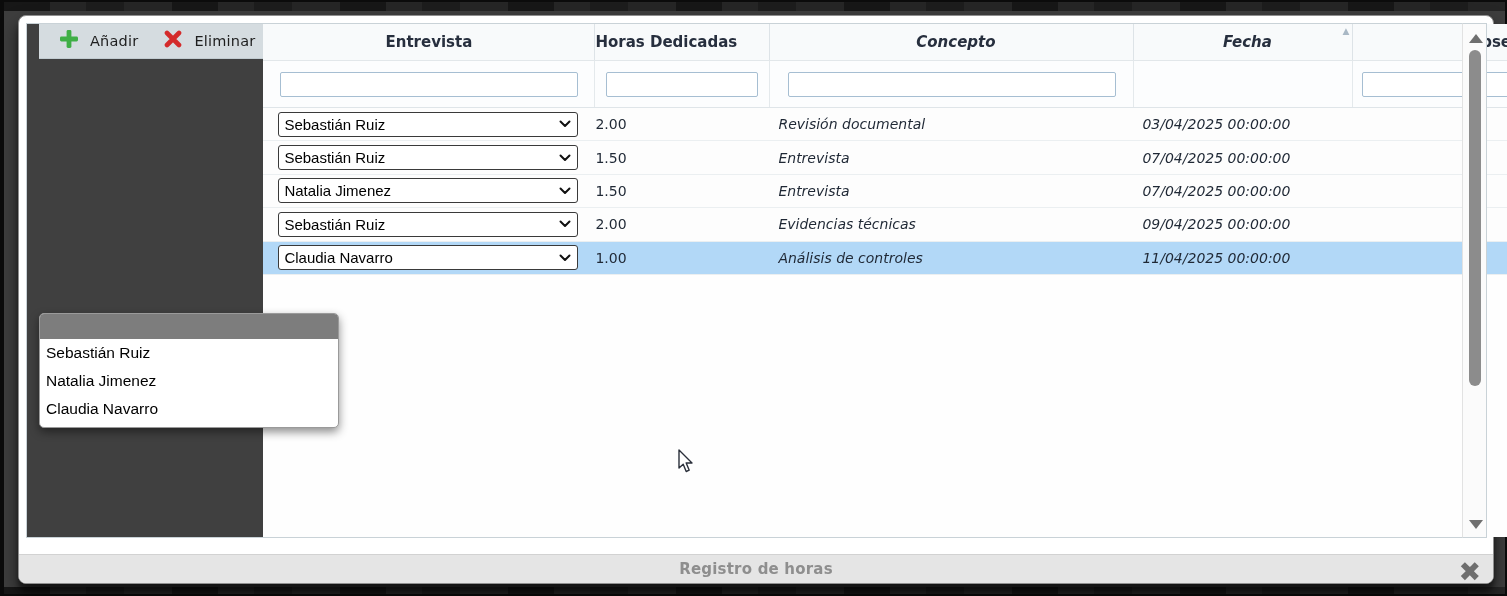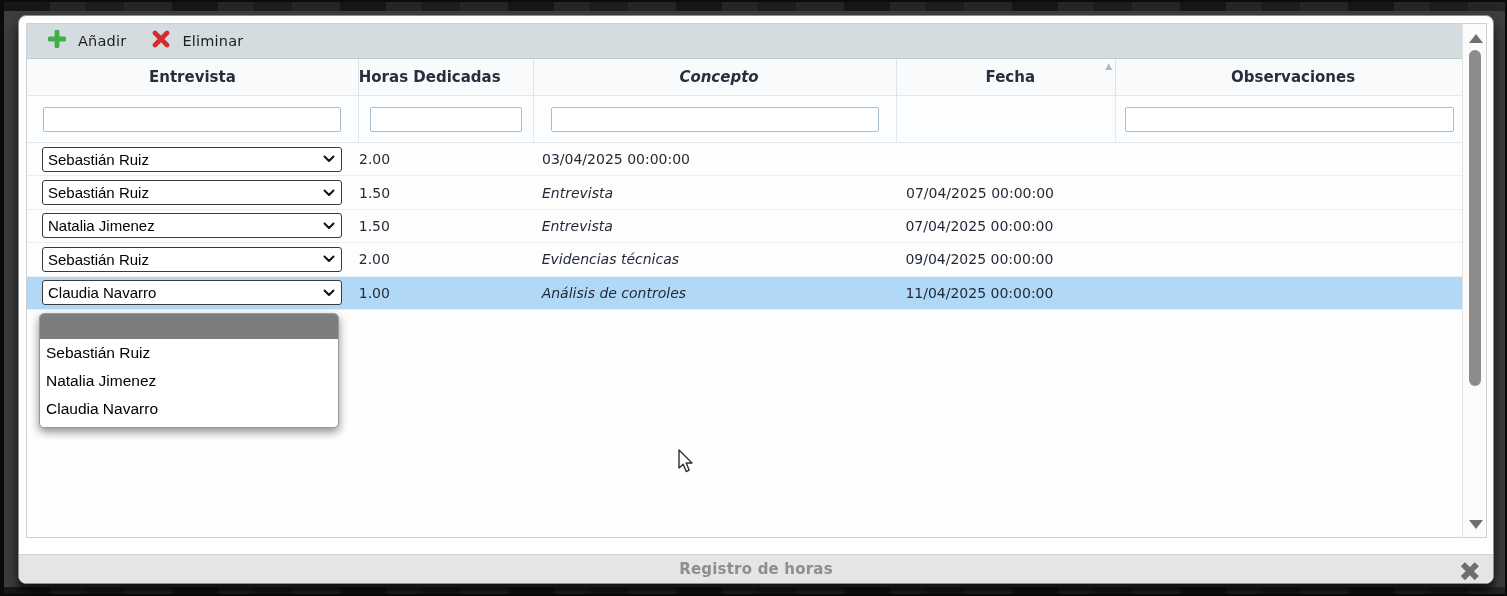--- a/index.html
+++ b/index.html
@@ -18,21 +18,21 @@
 
   
   .modal {
     position:absolute; left:14px; top:13px; width:1476px; height:569px;
     background:#ffffff; border:1px solid #8f8f8f; border-radius:8px;
     box-shadow:0 7px 4px rgba(0,0,0,.38), 0 10px 18px rgba(0,0,0,.55);
   }
   .modal-body { position:absolute; left:7px; top:7px; right:6px; bottom:45px; display:flex; }
 
   
-  .left-stack { width:1436px; display:flex; flex-direction:column; border:1px solid #c9d2d7; border-right:none; background:#f0abfc; }
+  .left-stack { width:1436px; display:flex; flex-direction:row; border:1px solid #c9d2d7; border-right:none; background:#404040;padding-left:12px; }
 
   .toolbar { height:35px; background:#d5dce0; border-bottom:1px solid #c2ccd1; display:flex; align-items:center; padding-left:13px; gap:10px; }
   .tool-btn { display:flex; align-items:center; gap:12px; padding:4px 8px; cursor:default; }
   .tool-label { font-size:14.5px; color:#1e1e1e; letter-spacing:.2px; }
 
   
   .grid { display:flex; flex-direction:column; flex:1; background:#fdfdfd; }
   .hrow { display:flex; height:37px; background:#f8fafb; border-bottom:1px solid #e2e7ea; }
   .hcell { position:relative; display:flex; align-items:center; justify-content:center;
            font-size:15px; font-weight:bold; color:#272f3e; border-right:1px solid #dde3e7; }
@@ -43,21 +43,21 @@
   .fcell { display:flex; align-items:center; justify-content:center; border-right:1px solid #e4e9ec; }
   .fcell:last-child { border-right:none; }
   .filter-input { height:25px; border:1px solid #a6bed2; border-radius:2px; background:#fff; outline:none;
                   font-family:"Liberation Sans", sans-serif; font-size:14px; padding:0 4px; }
 
   .trow { display:flex; height:33.4px; background:#fdfdfd; border-bottom:1px solid #ebeff1; }
   .trow.selected { background:#b2d8f7; }
   .cell { display:flex; align-items:center; font-size:14px; color:#1f2835; overflow:hidden; white-space:nowrap; }
 
   .c-resp { width:332px; } .c-horas { width:175px; justify-content:flex-start; }
-  .c-conc { width:364px; padding-left:8px;font-style:italic; } .c-fecha { width:219px; padding-left:8px; }
+  .c-conc { width:364px; padding-left:8px;font-style:italic; } .c-fecha { width:219px; padding-left:8px;font-style:italic; }
   .c-obs  { width:346px; padding-left:8px; }
   .f-resp { width:332px; } .f-horas { width:175px; } .f-conc { width:364px; } .f-fecha { width:219px; } .f-obs { width:346px; }
   .in-resp { width:298px; } .in-horas { width:152px; } .in-conc { width:328px; } .in-obs { width:329px; }
 
   .selectbox { margin-left:15px; width:300px; height:25px; background:#fff; border:1px solid #3a3a3a; border-radius:3px;
                display:flex; align-items:center; padding:0 6px 0 5px; cursor:default; }
   .sel-text { flex:1; font-family:"Liberation Sans", sans-serif; font-size:15px; color:#000;
               overflow:hidden; white-space:nowrap; }
   .chev { flex:none; }
 
@@ -162,20 +162,21 @@
           <div class="trow">
             <div class="cell c-resp">
               <div class="selectbox">
                 <span class="sel-text">Sebastián Ruiz</span>
                 <svg class="chev" width="12" height="8" viewBox="0 0 12 8">
                     <path d="M1.5 1.5 L6 6 L10.5 1.5" fill="none" stroke="#111" stroke-width="2" stroke-linecap="round" stroke-linejoin="round"></path>
                   </svg>
               </div>
             </div>
             <div class="cell c-horas">2.00</div>
+            <div class="cell c-conc">Revisión documental</div>
             <div class="cell c-fecha">03/04/2025 00:00:00</div>
           </div>
 
           <div class="trow">
             <div class="cell c-resp">
               <div class="selectbox">
                 <span class="sel-text">Sebastián Ruiz</span>
                 <svg class="chev" width="12" height="8" viewBox="0 0 12 8">
                     <path d="M1.5 1.5 L6 6 L10.5 1.5" fill="none" stroke="#111" stroke-width="2" stroke-linecap="round" stroke-linejoin="round"></path>
                   </svg>

